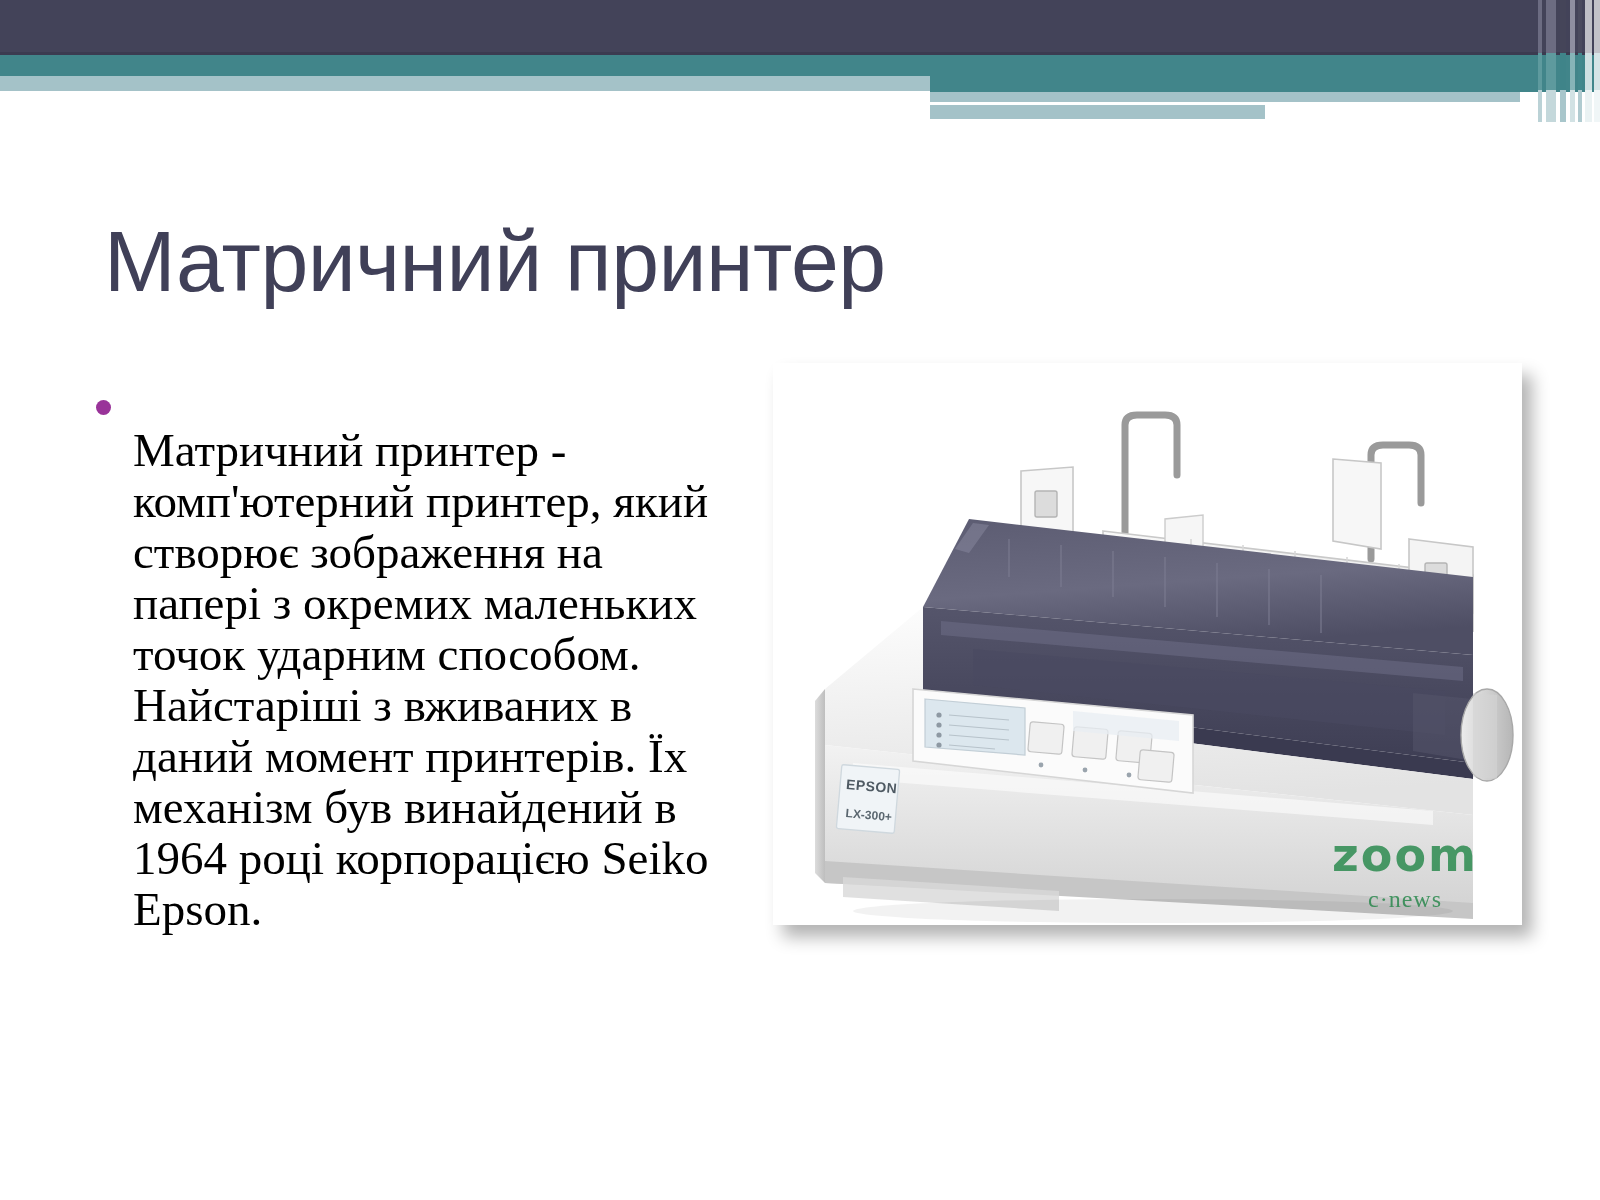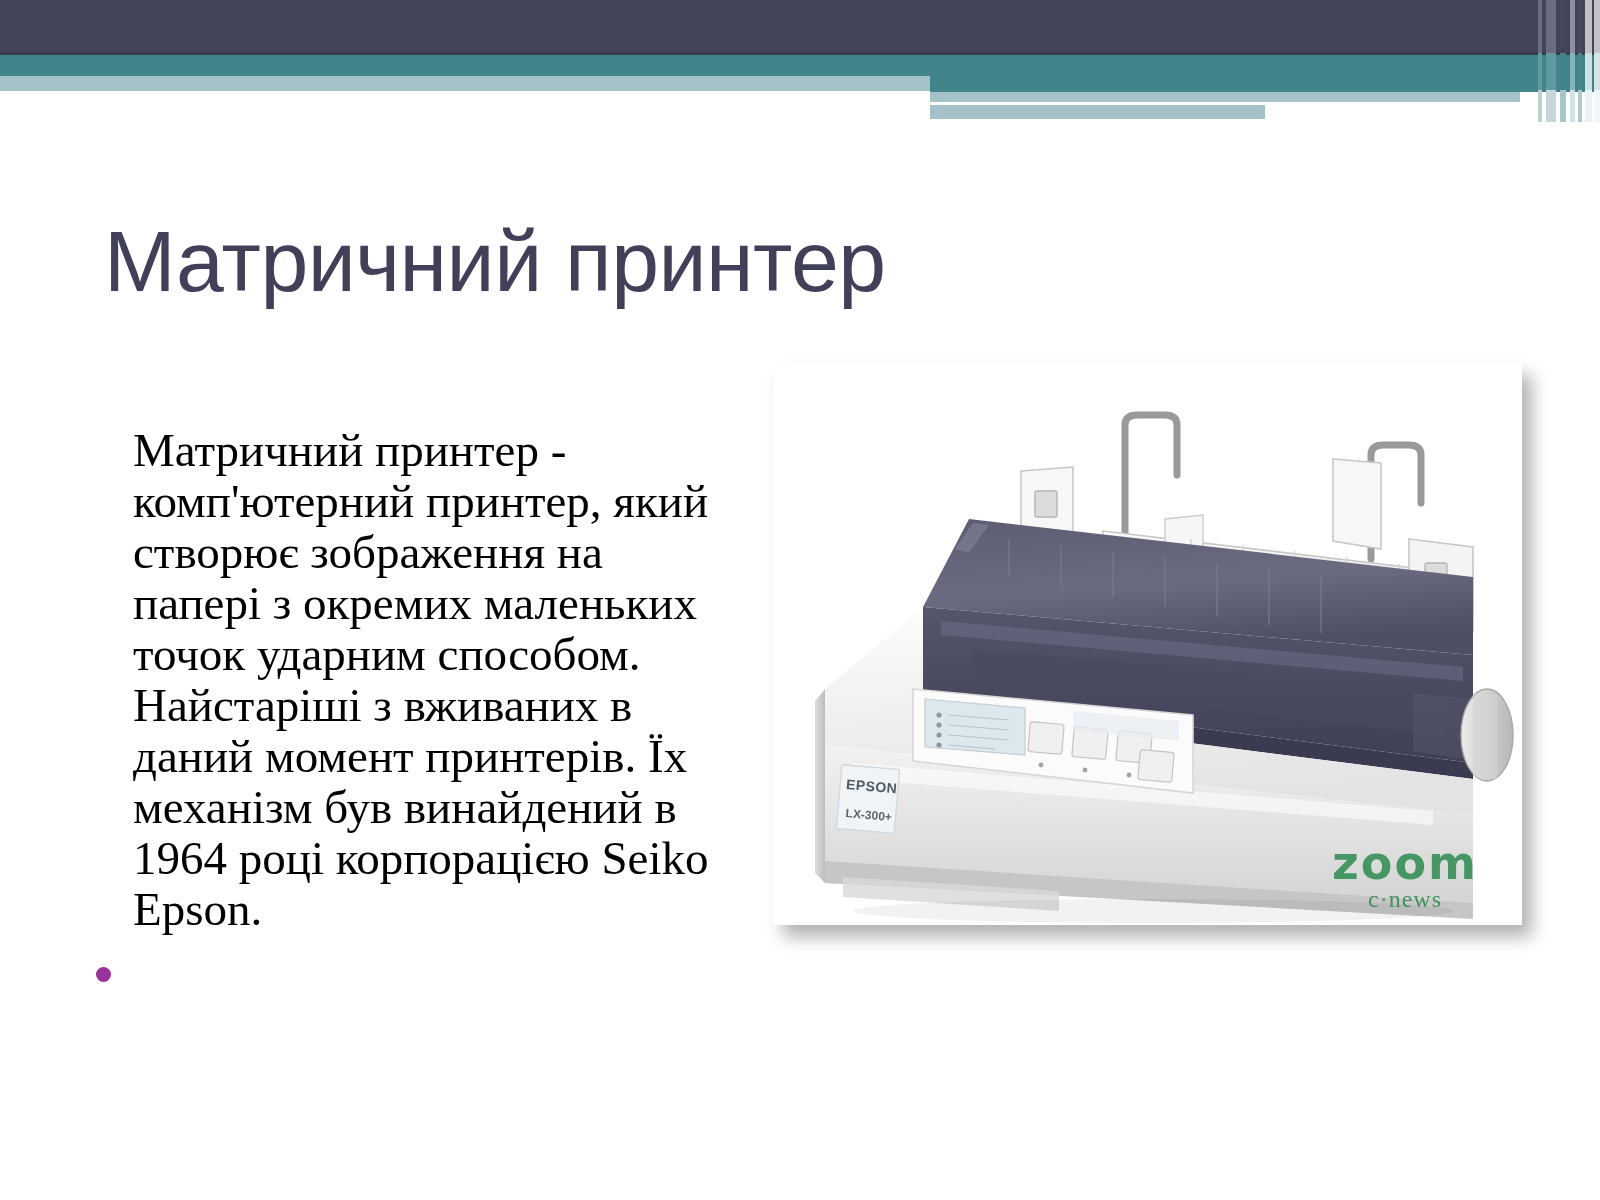--- a/index.html
+++ b/index.html
@@ -119,21 +119,21 @@
 
   
   .body-col {
     position: absolute;
     left: 96px;
     top: 378px;
     width: 640px;
   }
   .bullet-row {
     display: flex;
-    align-items: flex-end;
+    align-items: flex-start;
   }
   .bullet-dot {
     flex: 0 0 auto;
     width: 15px;
     height: 15px;
     border-radius: 50%;
     background: #993399;
     margin: 22px 22px 0 0;
   }
   .bullet-text {
@@ -175,21 +175,21 @@
     font-family: "DejaVu Sans", sans-serif;
     font-size: 46px;
     font-weight: 700;
     letter-spacing: 2px;
     line-height: 0.9;
   }
   .wm-sub {
     font-family: "Liberation Serif", serif;
     font-size: 24px;
     letter-spacing: 1px;
-    margin-top: 2px;
+    margin-top: 10px;
   }
 </style>
 </head>
 <body>
 
 <div class="slide">
 
   <div class="band band-dark"></div>
   <div class="band band-dark-edge"></div>
   <div class="band band-teal"></div>

